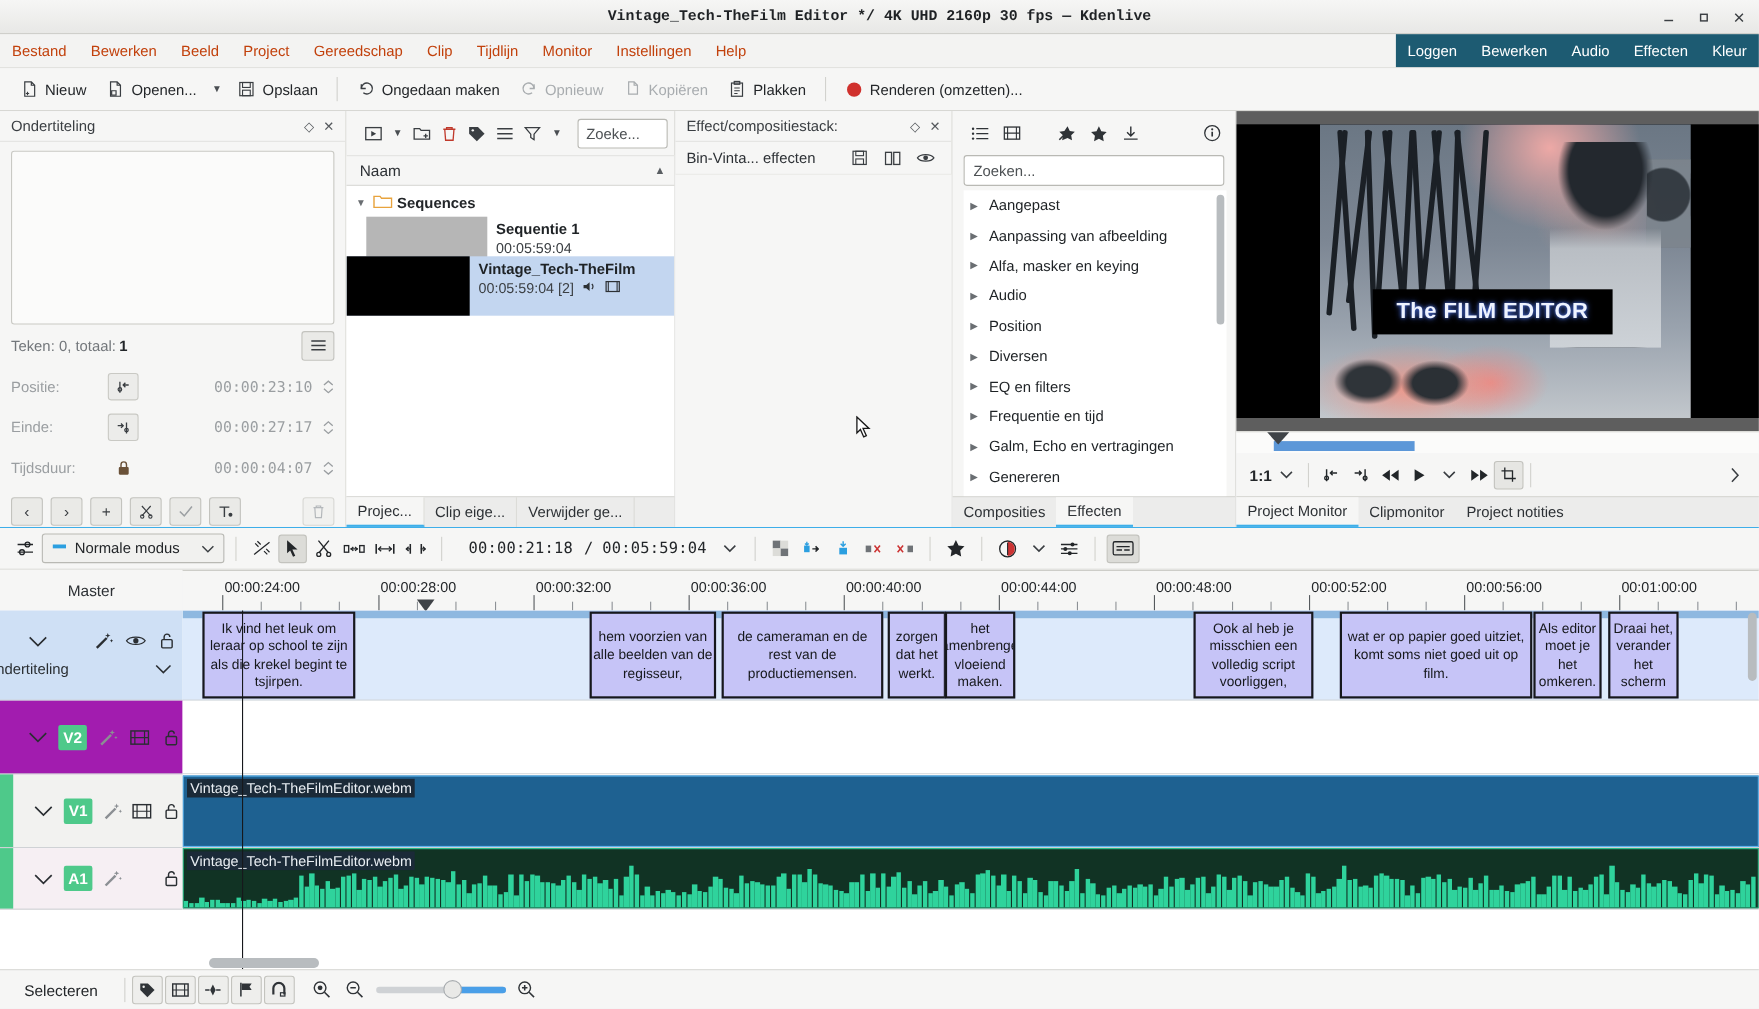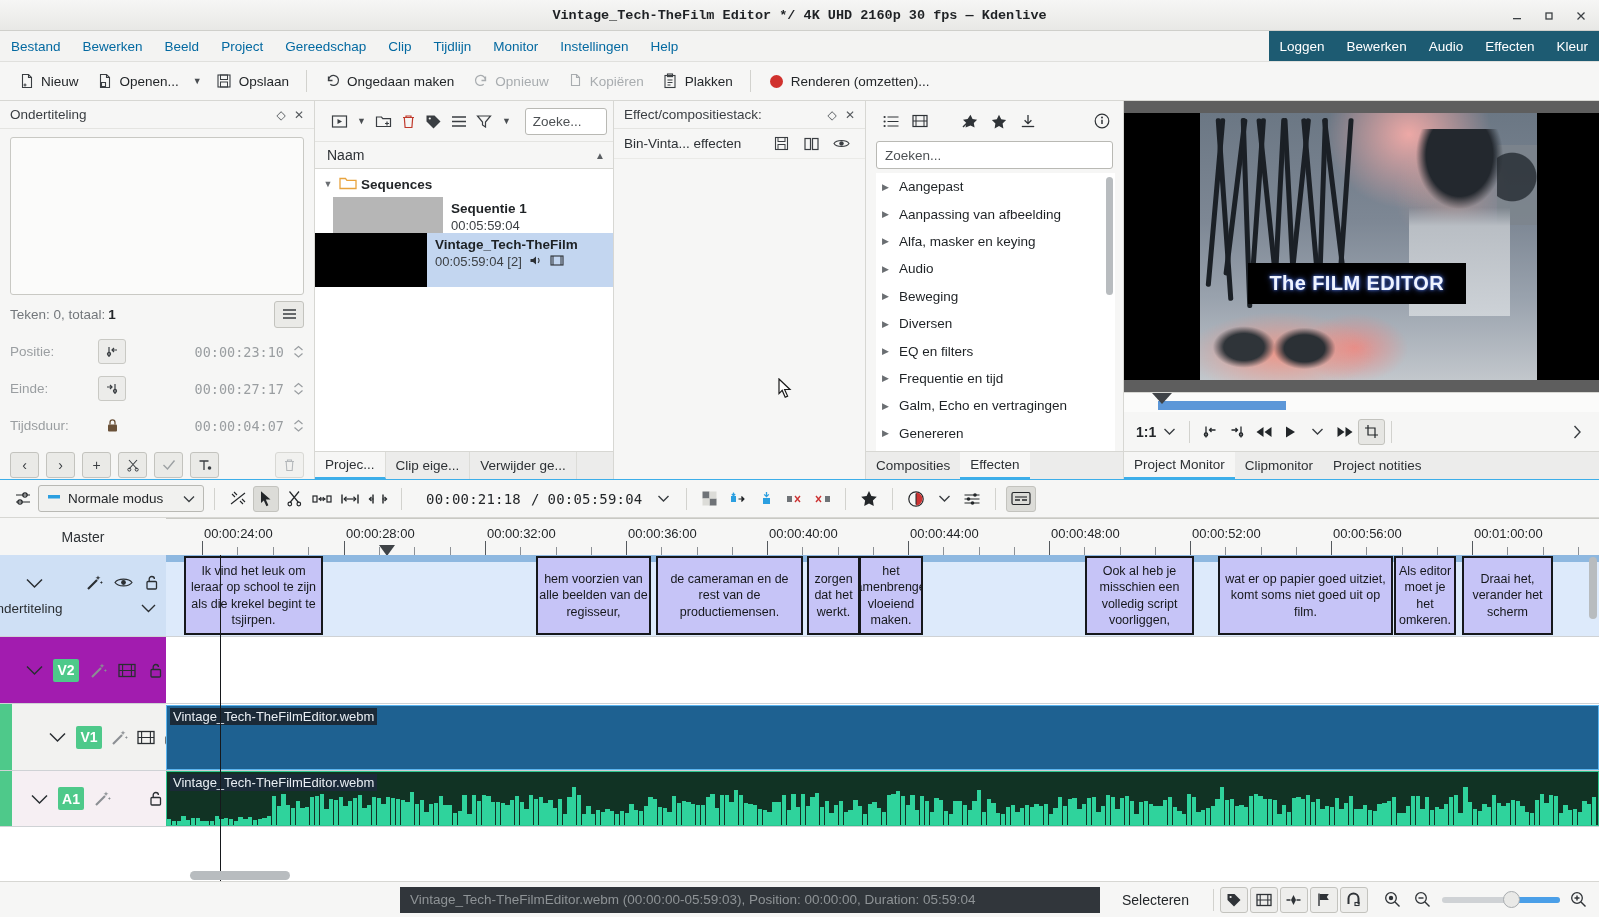--- a/index.html
+++ b/index.html
@@ -21,21 +21,21 @@
     display: flex; align-items: center; justify-content: center;
     position: relative;
   }
   .titlebar .title { font-weight: bold; font-size: 13.5px; color: #1f2225; font-family: Liberation Mono, monospace; }
   .winbtns { position: absolute; right: 10px; top: 0; height: 31px; display: flex; align-items: center; gap: 16px; }
   .winbtn { width: 16px; height: 16px; display:flex; align-items:center; justify-content:center; color:#3b3f43; font-size:12px; line-height:1;}
   .winbtn svg { display:block; }
 
   
   .menubar { height: 31px; flex: 0 0 31px; display: flex; align-items: stretch; background: #f3f3f2; border-bottom: 1px solid #e0e0dd; }
-  .menuitem { padding: 0 11px; display: flex; align-items: center; font-size: 13.5px; color: #0369a1; white-space: nowrap; }
+  .menuitem { padding: 0 11px; display: flex; align-items: center; font-size: 13.5px; color: #c2410c; white-space: nowrap; }
   .menuspacer { flex: 1 1 auto; }
   .menuright { display: flex; align-items: stretch; background: #1d5b72; }
   .menuright .menuitem { color: #ffffff; padding: 0 11px; }
 
   
   .maintoolbar { height: 39px; flex: 0 0 39px; display: flex; align-items: center; background: #f6f6f5; border-bottom: 1px solid #d7d7d3; padding-left: 10px; gap: 2px; }
   .tbtn { display: flex; align-items: center; gap: 6px; padding: 4px 8px; border-radius: 3px; font-size: 13.5px; color: #232629; white-space: nowrap; }
   .tbtn.disabled { color: #a8acaf; }
   .tbtn .ico { width: 17px; height: 17px; display: inline-flex; align-items: center; justify-content: center; }
   .tbtn .ico svg { display: block; }
@@ -622,21 +622,21 @@
         <div class="eff-item">
             <span class="ar">▶</span>
             <span>Alfa, masker en keying</span>
           </div>
         <div class="eff-item">
             <span class="ar">▶</span>
             <span>Audio</span>
           </div>
         <div class="eff-item">
             <span class="ar">▶</span>
-            <span>Beweging</span>
+            <span>Position</span>
           </div>
         <div class="eff-item">
             <span class="ar">▶</span>
             <span>Diversen</span>
           </div>
         <div class="eff-item">
             <span class="ar">▶</span>
             <span>EQ en filters</span>
           </div>
         <div class="eff-item">
@@ -1016,21 +1016,21 @@
             </div>
           <div class="sub-clip" style="left:919px;width:109px">
               <span>Ook al heb je misschien een volledig script voorliggen,</span>
             </div>
           <div class="sub-clip" style="left:1052px;width:175px">
               <span>wat er op papier goed uitziet, komt soms niet goed uit op film.</span>
             </div>
           <div class="sub-clip" style="left:1228px;width:62px">
               <span>Als editor moet je het omkeren.</span>
             </div>
-          <div class="sub-clip" style="left:1296px;width:91px">
+          <div class="sub-clip" style="left:1296px;width:64px">
               <span>Draai het, verander het scherm</span>
             </div>
         </div>
       </div>
 
       <div class="track track-v2" style="height:67px">
         <div class="thead">
           <div class="thead-row" style="padding-left:30px">
             <span class="ticn">
               <svg width="19" height="12" viewBox="0 0 19 12">
@@ -1058,21 +1058,21 @@
                 </svg>
             </span>
           </div>
         </div>
         <div class="tbody"></div>
       </div>
 
       <div class="track track-v1" style="height:67px">
         <div class="thead">
           <div class="tcolor" style="background:#4ec98a"></div>
-          <div class="thead-row" style="padding-left:48px">
+          <div class="thead-row" style="padding-left:30px">
             <span class="ticn">
               <svg width="19" height="12" viewBox="0 0 19 12">
                   <path d="M2 2.5L9.5 10 17 2.5" fill="none" stroke="#2a2e32" stroke-width="1.5"></path>
                 </svg>
             </span>
             <span class="tnum">V1</span>
             <span class="ticn dim">
               <svg width="17" height="17" viewBox="0 0 17 17">
                   <path d="M2 15L11 6" stroke="#8b8f93" stroke-width="2.2"></path>
                   <path d="M12 1.5l.7 1.7 1.8.6-1.8.7-.7 1.7-.7-1.7-1.8-.7 1.8-.6z" fill="#8b8f93"></path>
@@ -1435,21 +1435,20 @@
         </div>
       </div>
 
       <div class="tl-playhead" style="left:220px"></div>
       <div class="tl-hscroll" style="left:190px"></div>
       <div class="tl-vscroll"></div>
     </div>
   </div>
 
   <div class="statusbar">
-    <div class="st-msg">Vintage_Tech-TheFilmEditor.webm (00:00:00-05:59:03), Position: 00:00:00, Duration: 05:59:04</div>
     <div class="st-mode">Selecteren</div>
     <div class="st-sep"></div>
     <div class="st-btn">
       <svg width="16" height="16" viewBox="0 0 16 16">
           <path d="M1.5 2h7l6 6-6.5 6.5L1.5 8z" fill="#2f3337"></path>
           <circle cx="4.6" cy="5" r="1.1" fill="#eeeeec"></circle>
         </svg>
     </div>
     <div class="st-btn">
       <svg width="16" height="14" viewBox="0 0 16 14">

